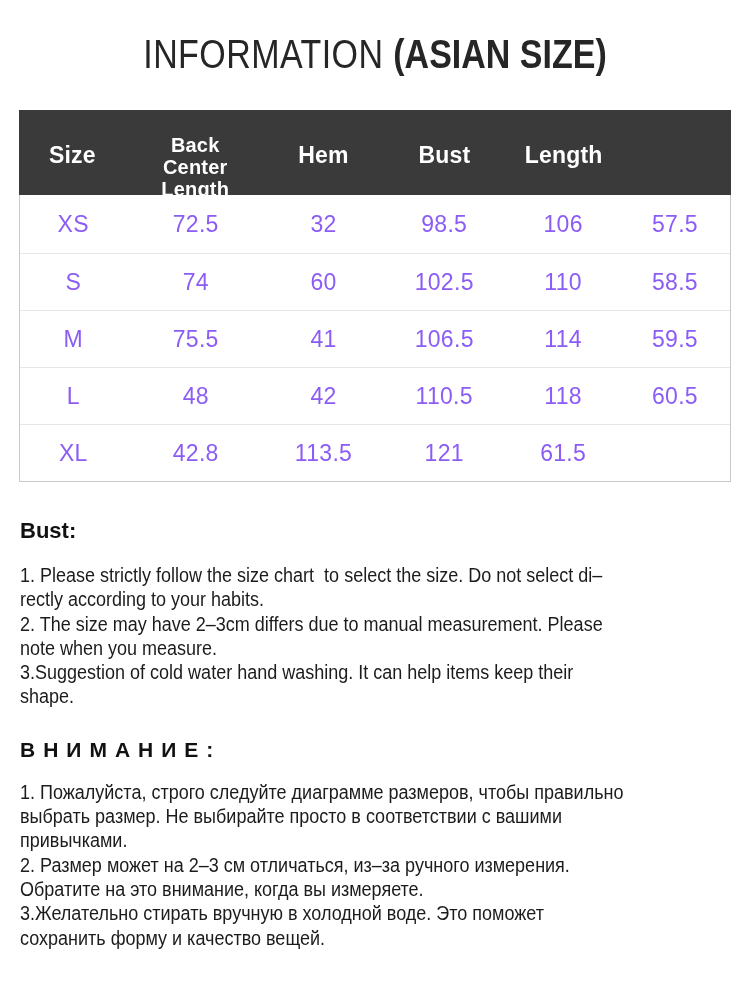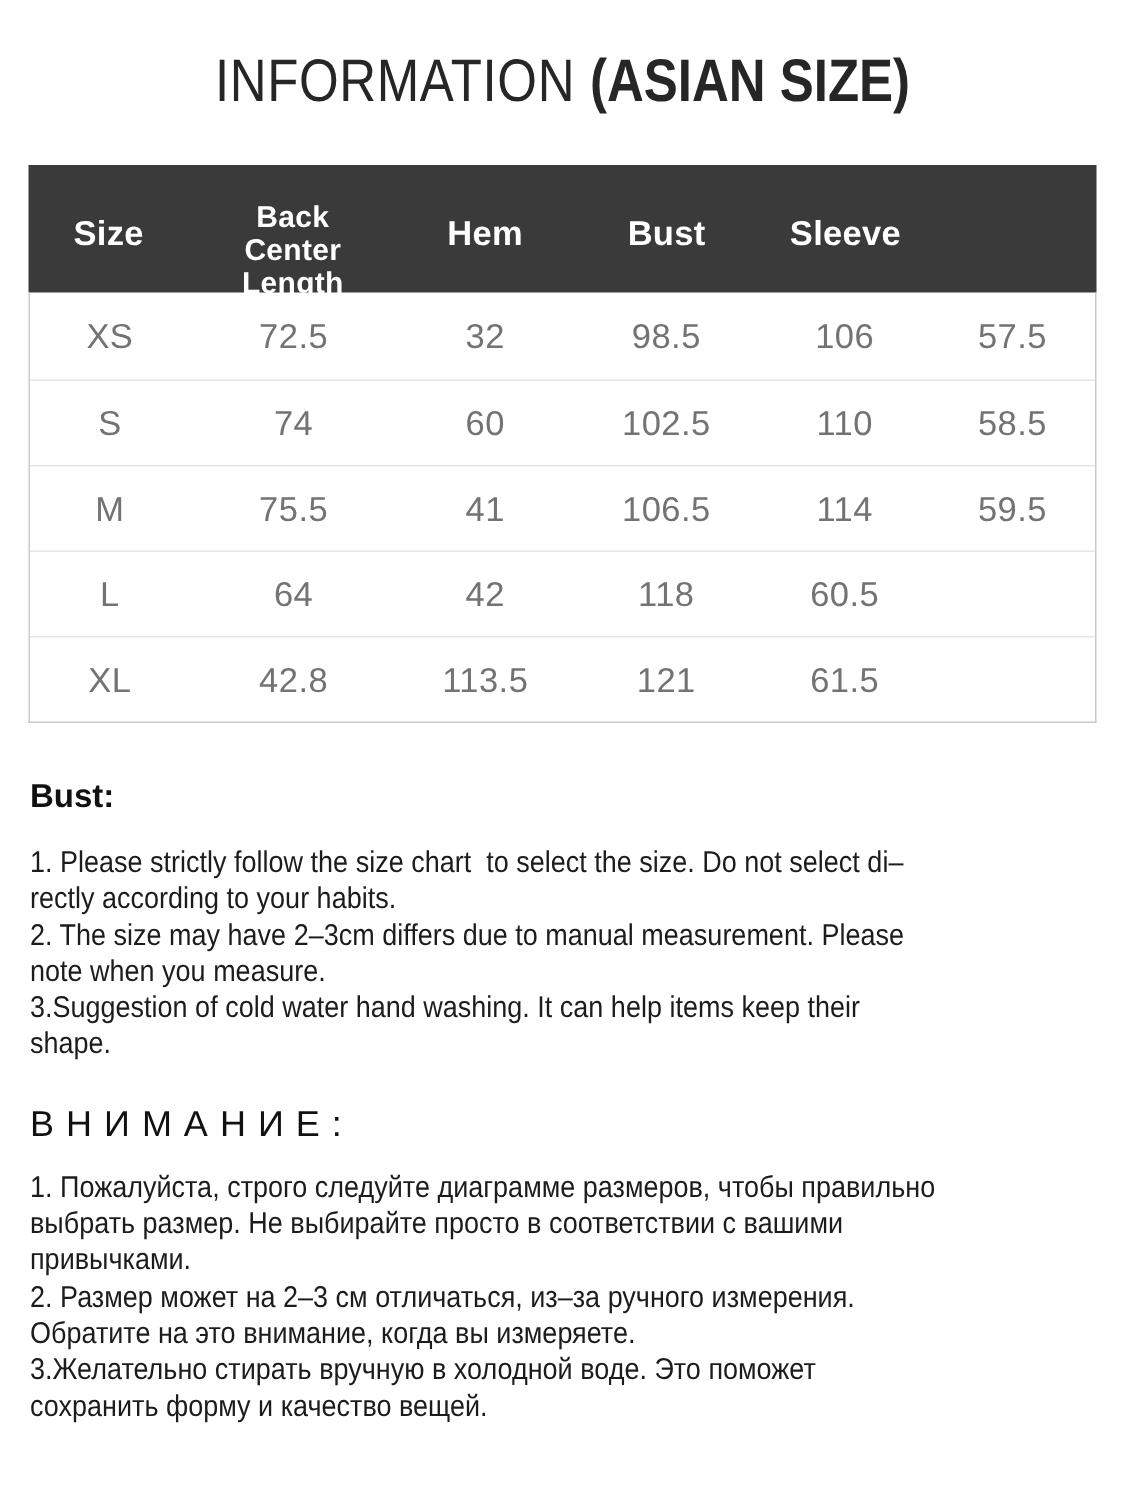--- a/index.html
+++ b/index.html
@@ -60,21 +60,21 @@
     display: grid;
     grid-template-columns: 15% 19.5% 16.5% 17.5% 16% 15.5%;
     height: 57px;
     align-items: center;
     border-top: 1px solid #e6e6e6;
   }
   .t-row:first-child { border-top: none; height: 58px; }
   .t-row .td {
     text-align: center;
     font-size: 23px;
-    color: #737373;
+    color: #8b5cf6;
     letter-spacing: 0.3px;
   }
 
   
   .note-section { margin: 36px 20px 0 20px; }
   .note-heading {
     font-size: 22px;
     line-height: 26px;
     font-weight: 700;
     color: #111111;
@@ -84,42 +84,42 @@
     font-size: 20px;
     line-height: 24.3px;
     color: #1c1c1c;
     white-space: pre;
     transform: scaleX(0.9);
     transform-origin: 0 50%;
   }
 
   .attn-section { margin: 28px 20px 0 20px; }
   .attn-heading {
-    font-size: 24px;
+    font-size: 21px;
     line-height: 26px;
-    font-weight: 400;
+    font-weight: 700;
     color: #111111;
     letter-spacing: 8px;
     margin: 0 0 17px 0;
   }
 </style>
 </head>
 <body>
 
 <div class="page">
 
   <h1 class="title"><span>INFORMATION </span><span class="title-bold">(ASIAN SIZE)</span></h1>
 
   <div class="size-table">
     <div class="t-head">
       <div class="th">Size</div>
       <div class="th th-wrap"><span>Back Center Length</span></div>
       <div class="th">Hem</div>
       <div class="th">Bust</div>
-      <div class="th">Sleeve</div>
+      <div class="th">Length</div>
     </div>
     <div class="t-body">
       <div class="t-row">
         <div class="td">XS</div>
         <div class="td">72.5</div>
         <div class="td">32</div>
         <div class="td">98.5</div>
         <div class="td">106</div>
         <div class="td">57.5</div>
       </div>
@@ -134,22 +134,23 @@
       <div class="t-row">
         <div class="td">M</div>
         <div class="td">75.5</div>
         <div class="td">41</div>
         <div class="td">106.5</div>
         <div class="td">114</div>
         <div class="td">59.5</div>
       </div>
       <div class="t-row">
         <div class="td">L</div>
-        <div class="td">64</div>
+        <div class="td">48</div>
         <div class="td">42</div>
+        <div class="td">110.5</div>
         <div class="td">118</div>
         <div class="td">60.5</div>
       </div>
       <div class="t-row">
         <div class="td">XL</div>
         <div class="td">42.8</div>
         <div class="td">113.5</div>
         <div class="td">121</div>
         <div class="td">61.5</div>
       </div>

